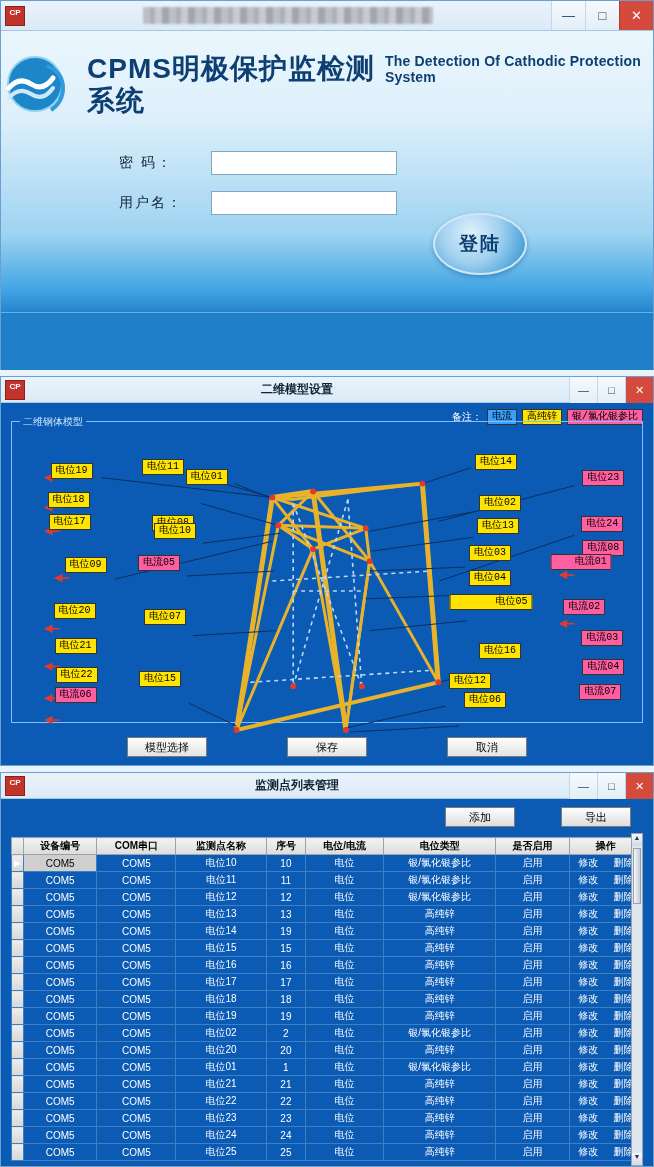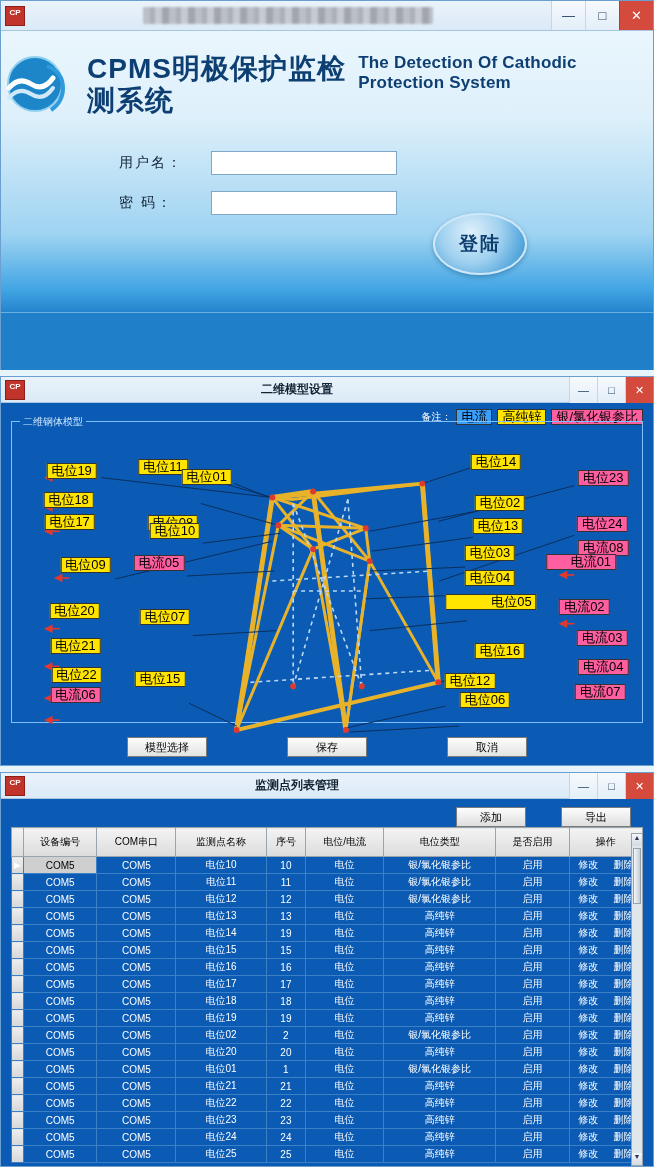--- a/index.html
+++ b/index.html
@@ -87,21 +87,21 @@
   .logo-mark {
     width: 74px; height: 62px;
     position: relative;
   }
   .brand-cn {
     font-size: 28px; font-weight: bold; color: #0e3f73;
     letter-spacing: 1px;
     line-height: 1.15;
   }
   .brand-en {
-    font-size: 17px; font-weight: bold; color: #0e3f73;
+    font-size: 14px; font-weight: bold; color: #0e3f73;
     letter-spacing: .2px;
   }
   .brand-block { display: flex; flex-direction: row; }
   .form-area { margin-top: 34px; padding-left: 118px; }
   .form-row { display: flex; align-items: center; margin-bottom: 16px; }
   .form-label {
     width: 92px; font-size: 14px; color: #123; letter-spacing: 2px;
   }
   .form-input {
     width: 186px; height: 24px;
@@ -143,25 +143,26 @@
     background: #0b5bb5;
     position: relative;
     padding: 4px;
   }
   .legend {
     position: absolute; right: 10px; top: 6px;
     display: flex; align-items: center; gap: 5px;
     font-size: 10px; color: #fff;
   }
   .tag {
-    font-size: 13px;
+    font-size: 10px;
     padding: 1px 4px;
     border: 1px solid #333;
     white-space: nowrap;
     line-height: 12px;
+    font-family: Liberation Mono, monospace;
   }
   .tag-yellow { background: #ffe400; color: #000; }
   .tag-pink { background: #ff5ea0; color: #000; }
   .tag-blue { background: #3aa0ff; color: #000; }
   .group-box {
     position: absolute;
     left: 10px; top: 18px; right: 10px; bottom: 42px;
     border: 1px solid #7fc0ff;
   }
   .group-label {
@@ -188,41 +189,41 @@
 
   
   #win-list { flex: 1; }
   .list-body {
     background: #0b5bb5;
     height: calc(100% - 26px);
     padding: 8px 10px 0 10px;
     position: relative;
   }
   .list-toolbar {
-    display: flex; justify-content: flex-end; gap: 35px;
-    padding-right: 12px; margin-bottom: 0;
+    display: flex; justify-content: flex-end; gap: 46px;
+    padding-right: 12px; margin-bottom: 10px;
   }
   .btn-tool {
     width: 70px; height: 20px;
     font-size: 11px;
     border: 1px solid #7a7a7a;
     background: linear-gradient(#fdfdfd, #dedede);
     display: flex; align-items: center; justify-content: center;
   }
   table.grid {
     width: 100%;
     border-collapse: collapse;
     font-size: 10px;
     background: #0b5bb5;
   }
   table.grid th {
     background: linear-gradient(#f3f3f3, #dcdcdc);
     border: 1px solid #9aa4ad;
-    height: 29px;
-    font-weight: normal;
+    height: 17px;
+    font-weight: bold;
     color: #000;
   }
   table.grid td {
     border: 1px solid #3b7fc4;
     height: 16px;
     text-align: center;
     color: #fff;
   }
   td.rowhdr {
     width: 12px;
@@ -282,26 +283,26 @@
           <path d="M46 12 q16 6 16 22 q0 14 -12 22" stroke="#2f9bdc" stroke-width="4" fill="none"></path>
         </svg>
       </div>
       <div class="brand-block">
         <div class="brand-cn">CPMS明极保护监检测系统</div>
         <div class="brand-en">The Detection Of Cathodic Protection System</div>
       </div>
     </div>
     <div class="form-area">
       <div class="form-row">
+        <div class="form-label">密  码：</div>
+        <input class="form-input" type="password" value="" style="">
+      </div>
+      <div class="form-row">
         <div class="form-label">用户名：</div>
         <input class="form-input" type="text" value="" style="">
-      </div>
-      <div class="form-row">
-        <div class="form-label">密  码：</div>
-        <input class="form-input" type="password" value="" style="">
       </div>
     </div>
     <div class="login-btn">登陆</div>
     <div class="login-footer"></div>
   </div>
 </div>
 
 <div class="window" id="win-model">
   <div class="model-titlebar">
     <div class="app-icon">CP</div>

